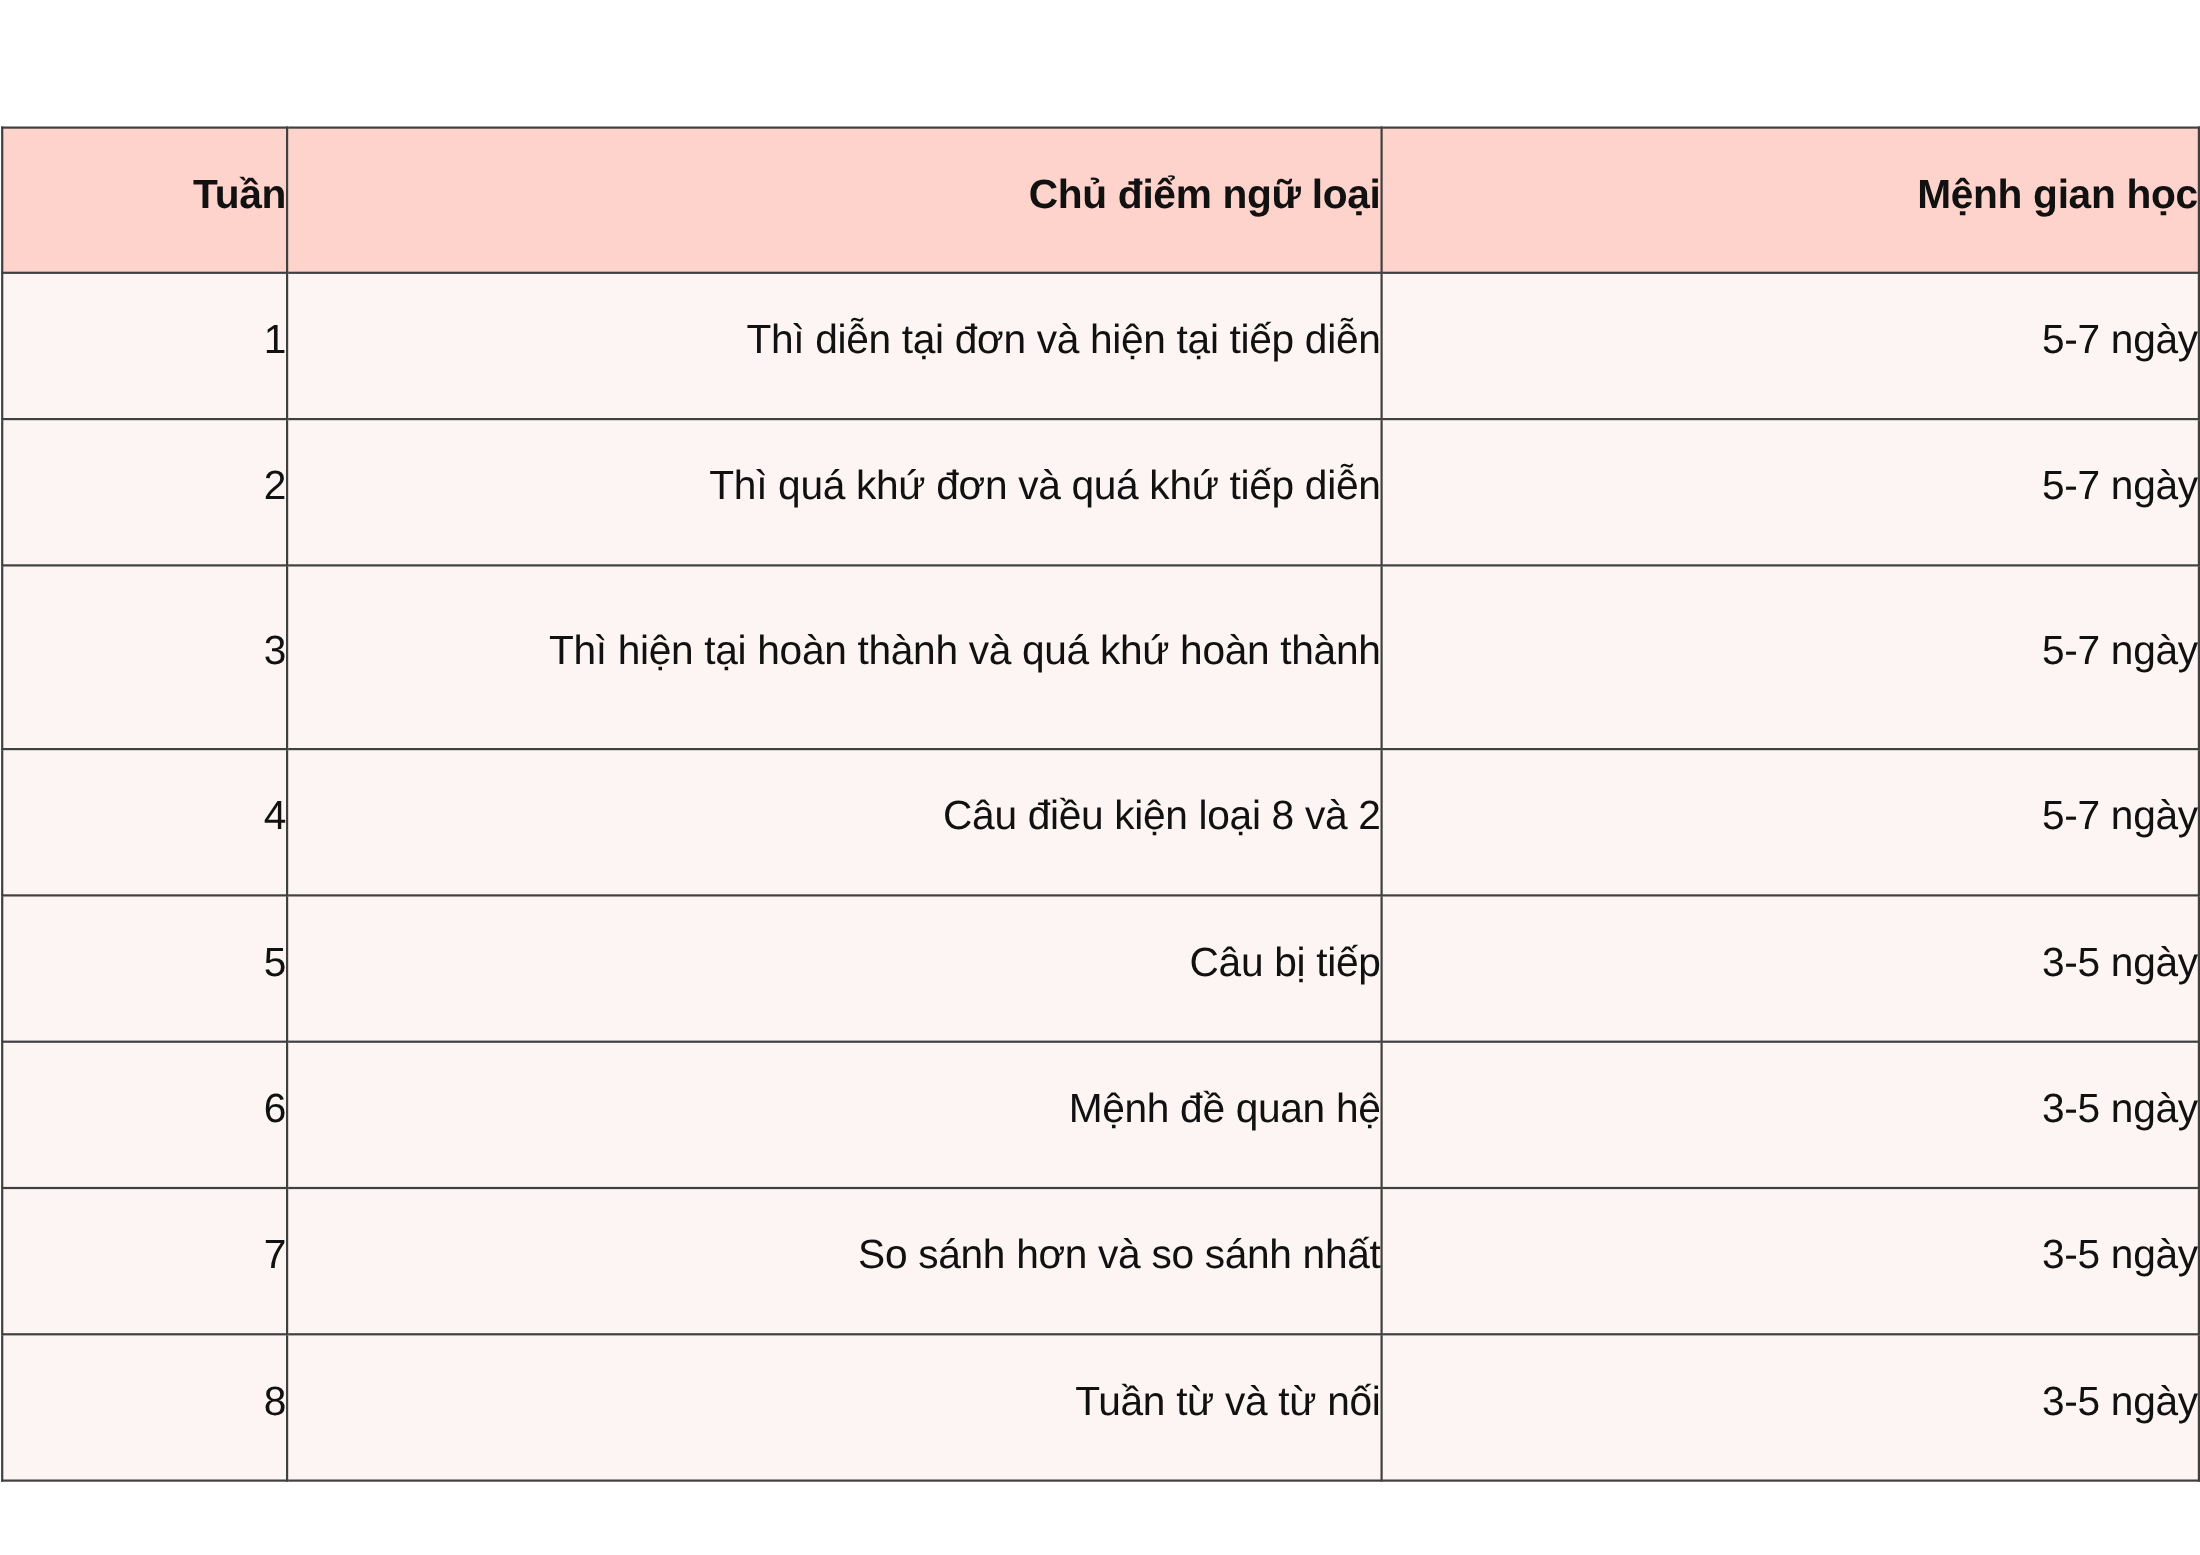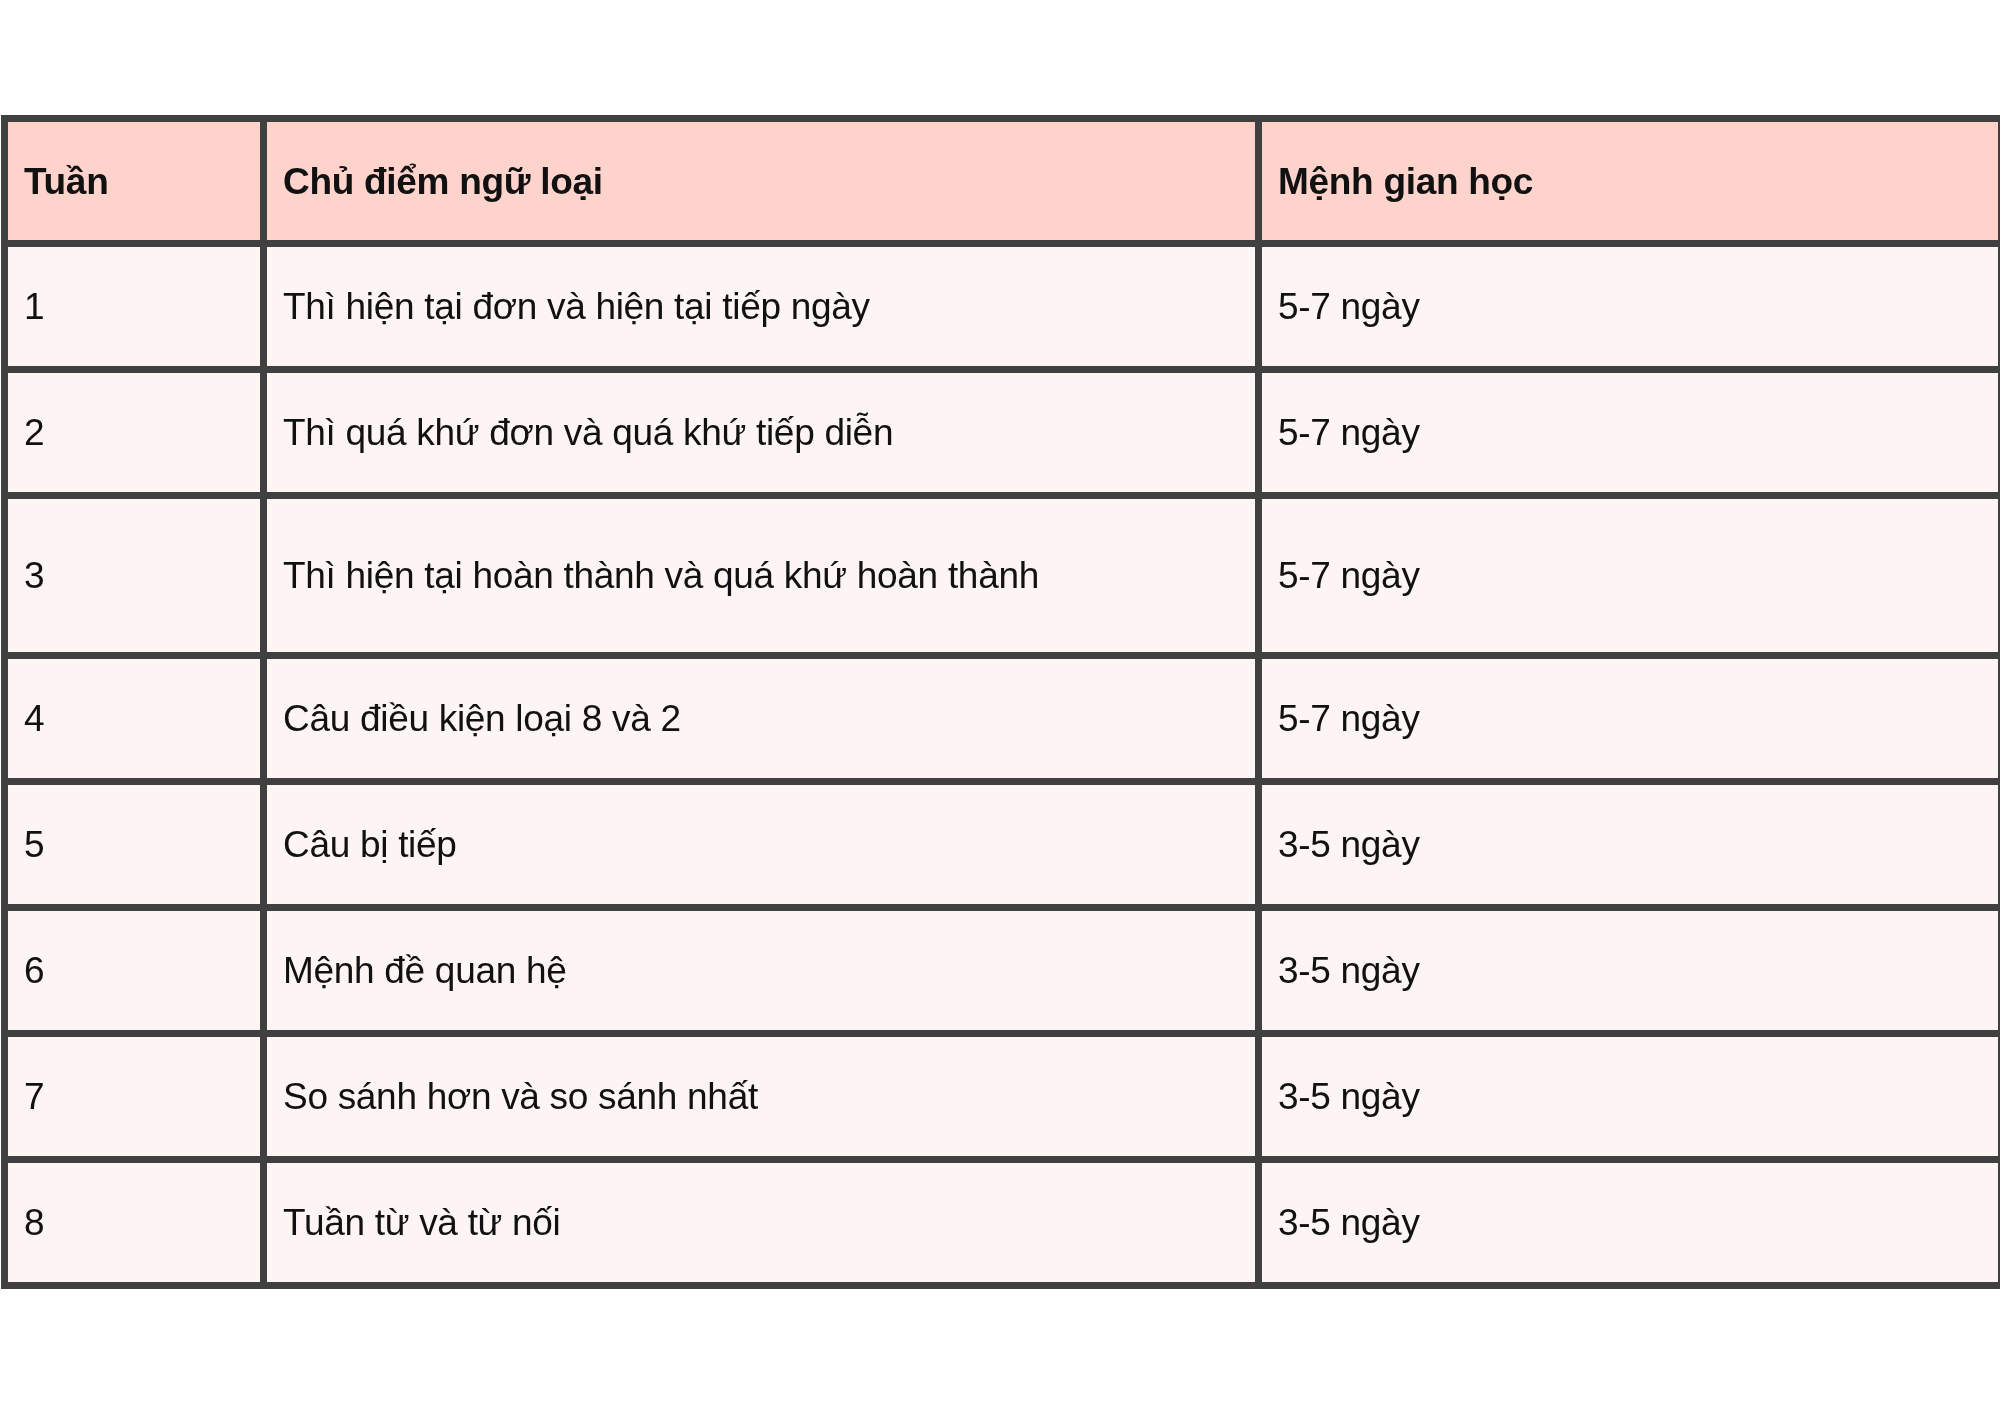--- a/index.html
+++ b/index.html
@@ -8,22 +8,22 @@
     font-family: "Liberation Sans", "DejaVu Sans", sans-serif; color: #111111;
   }
   table.grammar {
     position: absolute; left: 1px; top: 115px; width: 1997px;
     border-collapse: collapse; table-layout: fixed;
   }
   table.grammar col.c1 { width: 259px; }
   table.grammar col.c2 { width: 995px; }
   table.grammar col.c3 { width: 743px; }
   table.grammar th, table.grammar td {
-    border: 7px solid #404040; text-align: left; vertical-align: middle;
-    padding: 0 0 0 16px; font-size: 37px; line-height: 1;
+    border: 2px solid #404040; text-align: right; vertical-align: middle;
+    padding: 0 0 12px 16px; font-size: 37px; line-height: 1;
     letter-spacing: -0.3px;
   }
   table.grammar thead th { background: #fdd3cc; font-weight: bold; height: 118px; }
   table.grammar tbody td { background: #fdf5f3; font-weight: normal; height: 119px; }
   table.grammar tbody tr.tall td { height: 153px; }
 </style>
 </head>
 <body>
 
 <table class="grammar">
@@ -35,21 +35,21 @@
   <thead>
     <tr>
       <th>Tuần</th>
       <th>Chủ điểm ngữ loại</th>
       <th>Mệnh gian học</th>
     </tr>
   </thead>
   <tbody>
     <tr>
       <td>1</td>
-      <td>Thì hiện tại đơn và hiện tại tiếp ngày</td>
+      <td>Thì diễn tại đơn và hiện tại tiếp diễn</td>
       <td>5-7 ngày</td>
     </tr>
     <tr>
       <td>2</td>
       <td>Thì quá khứ đơn và quá khứ tiếp diễn</td>
       <td>5-7 ngày</td>
     </tr>
     <tr class="tall">
       <td>3</td>
       <td>Thì hiện tại hoàn thành và quá khứ hoàn thành</td>

